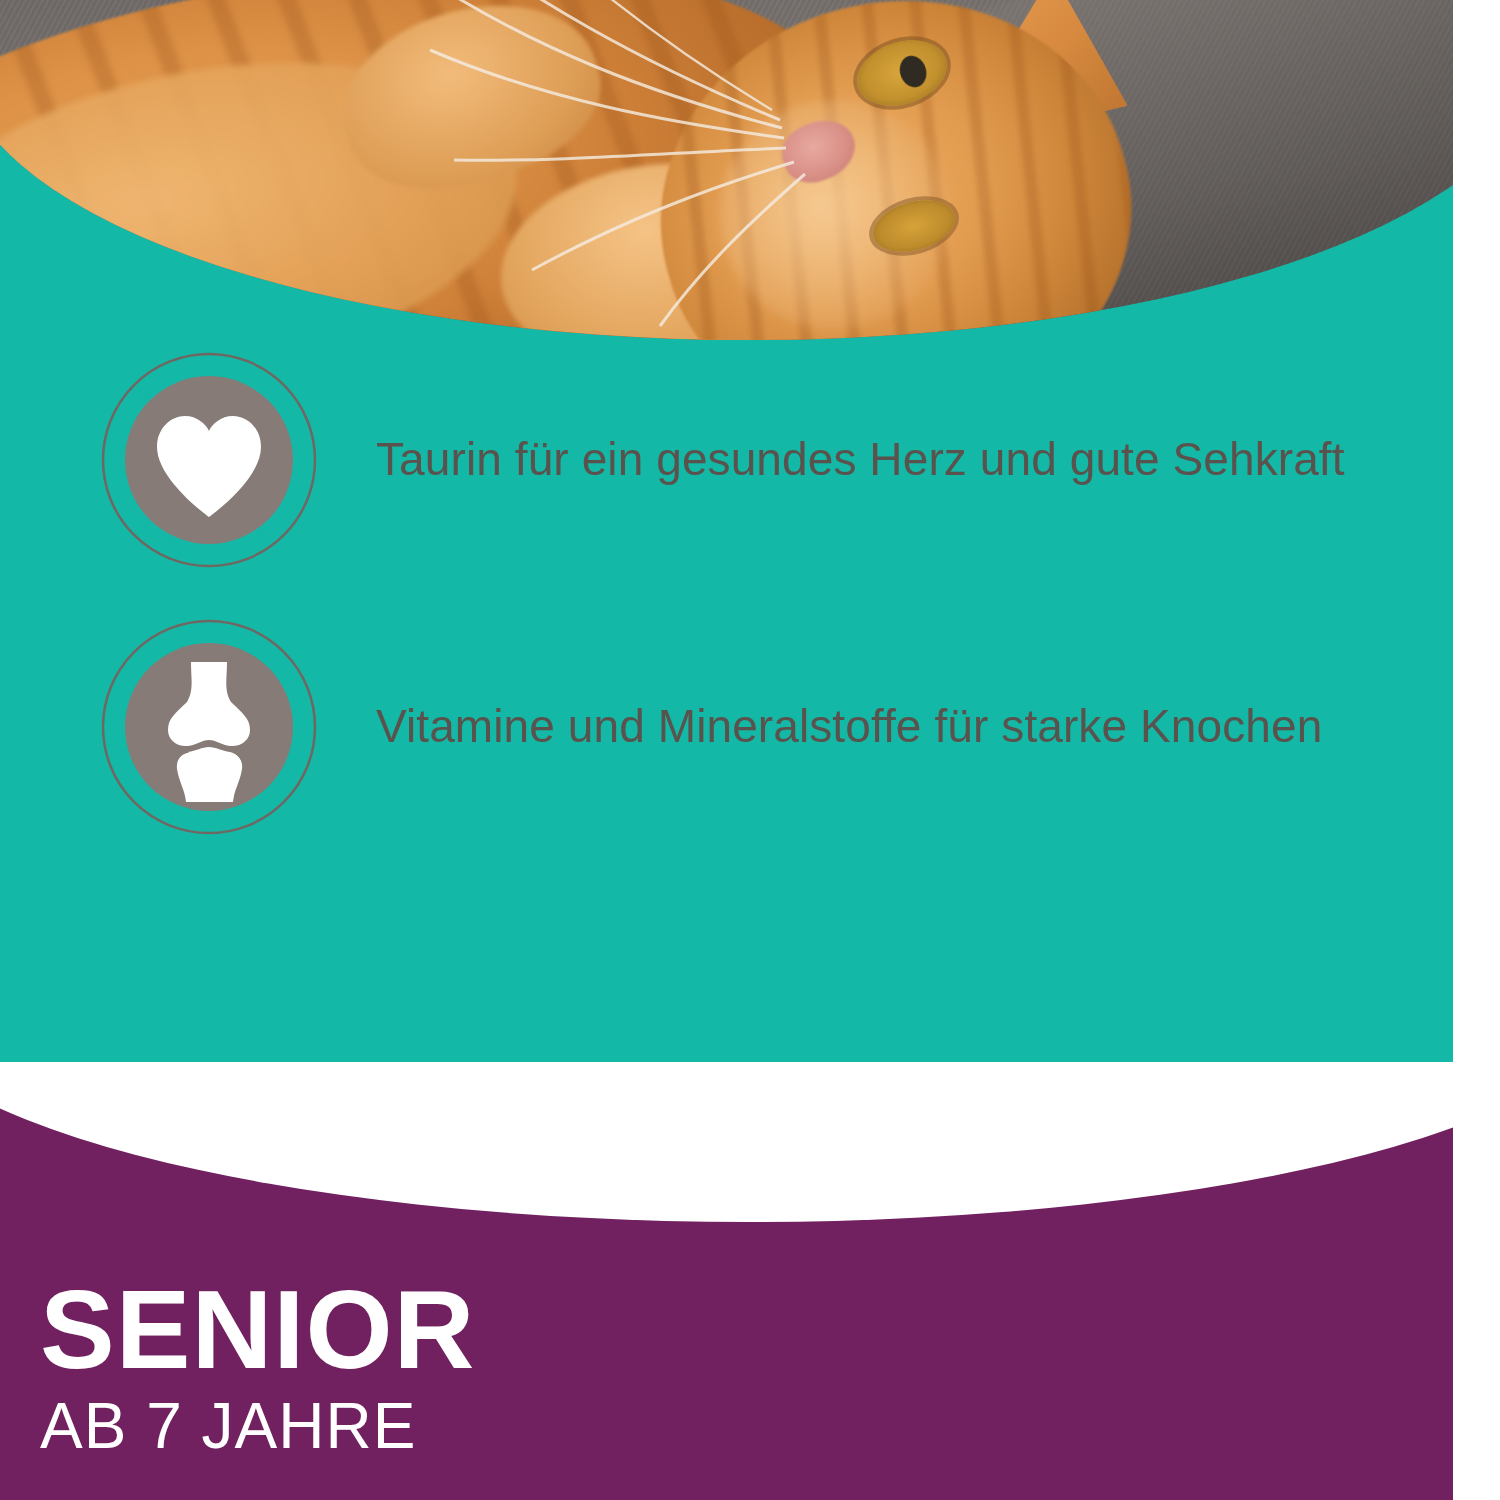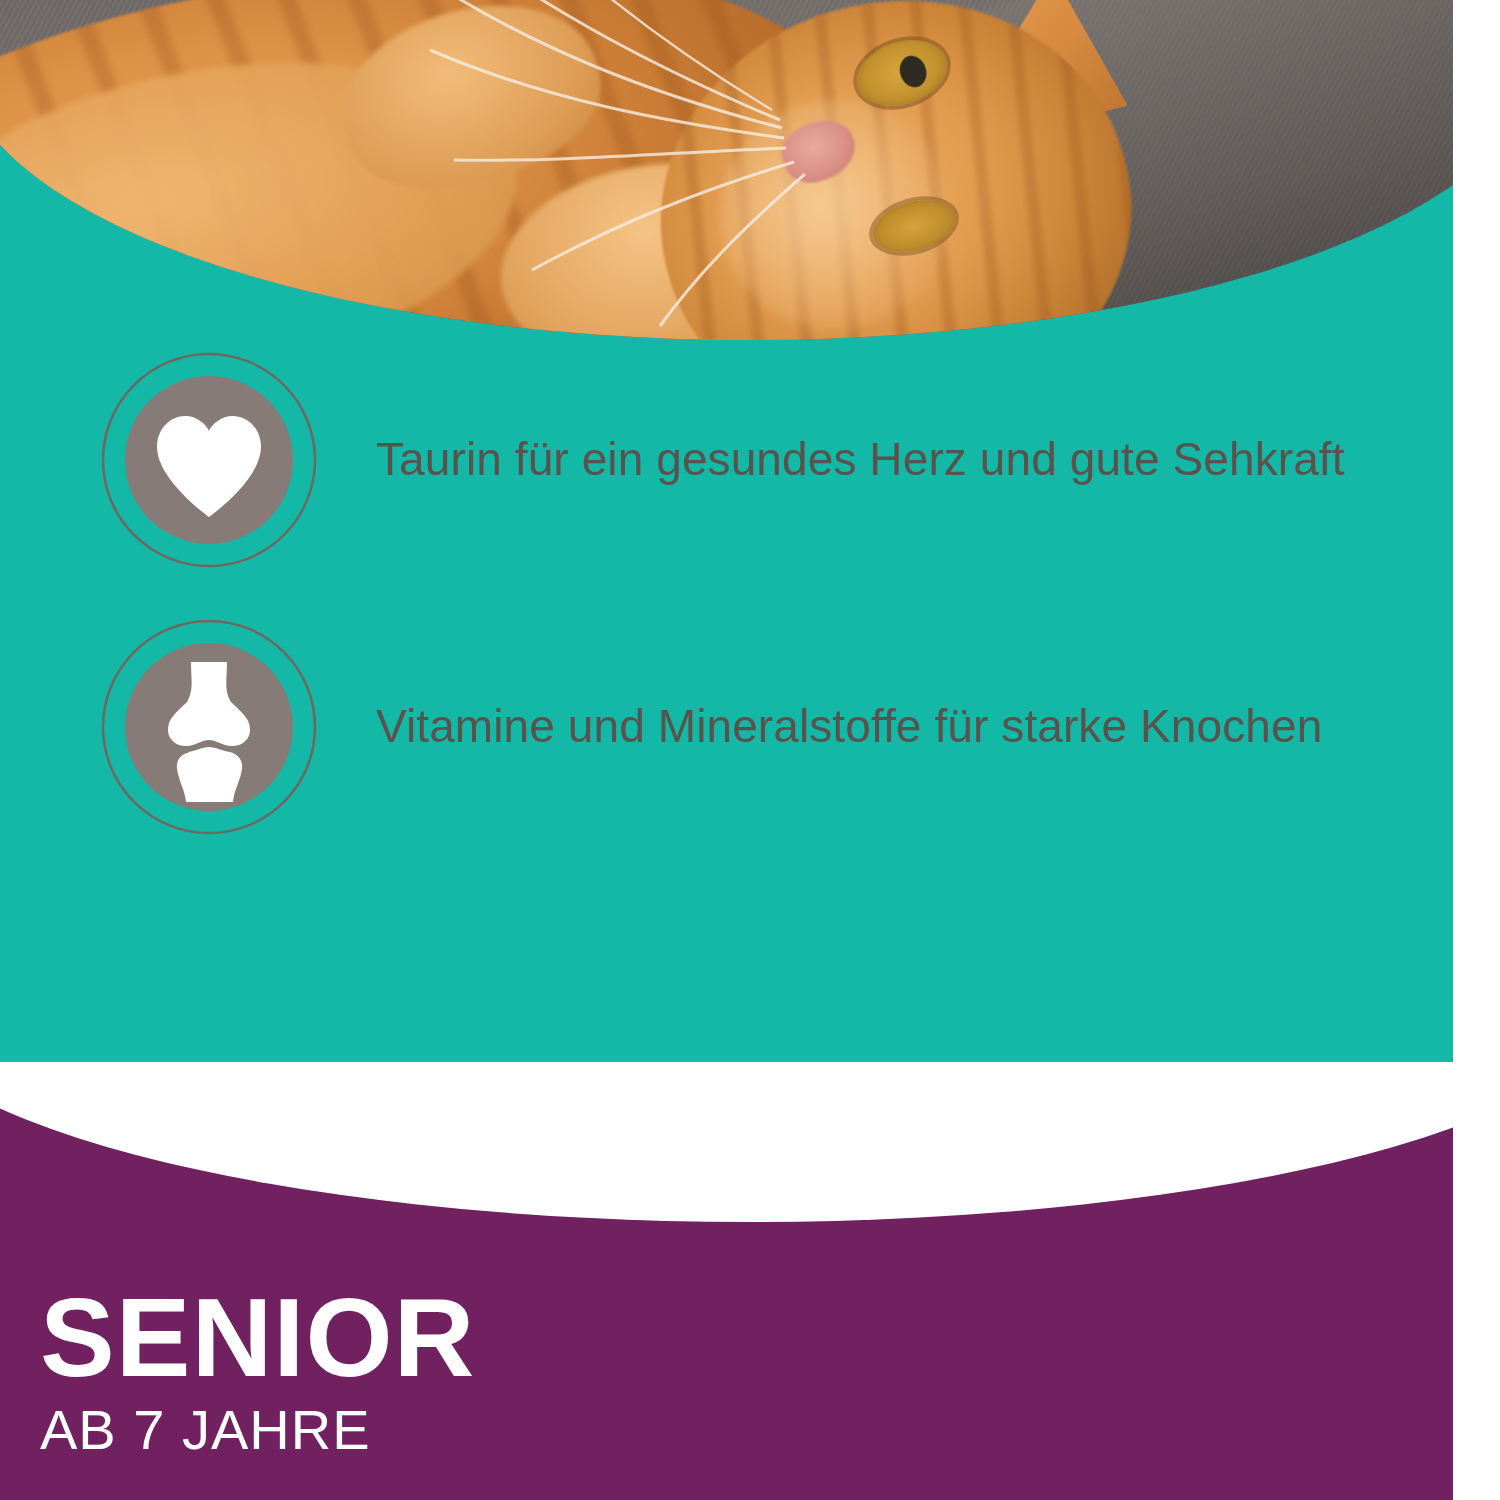--- a/index.html
+++ b/index.html
@@ -275,21 +275,21 @@
   }
   .banner-title {
     font-size:112px;
     font-weight:700;
     line-height:1.0;
     letter-spacing:1px;
     color:#ffffff;
   }
   .banner-sub {
     margin-top:8px;
-    font-size:56px;
+    font-size:64px;
     font-weight:400;
     line-height:1.0;
     letter-spacing:1px;
     color:#ffffff;
   }
 </style>
 </head>
 <body>
 
 <div id="page">

